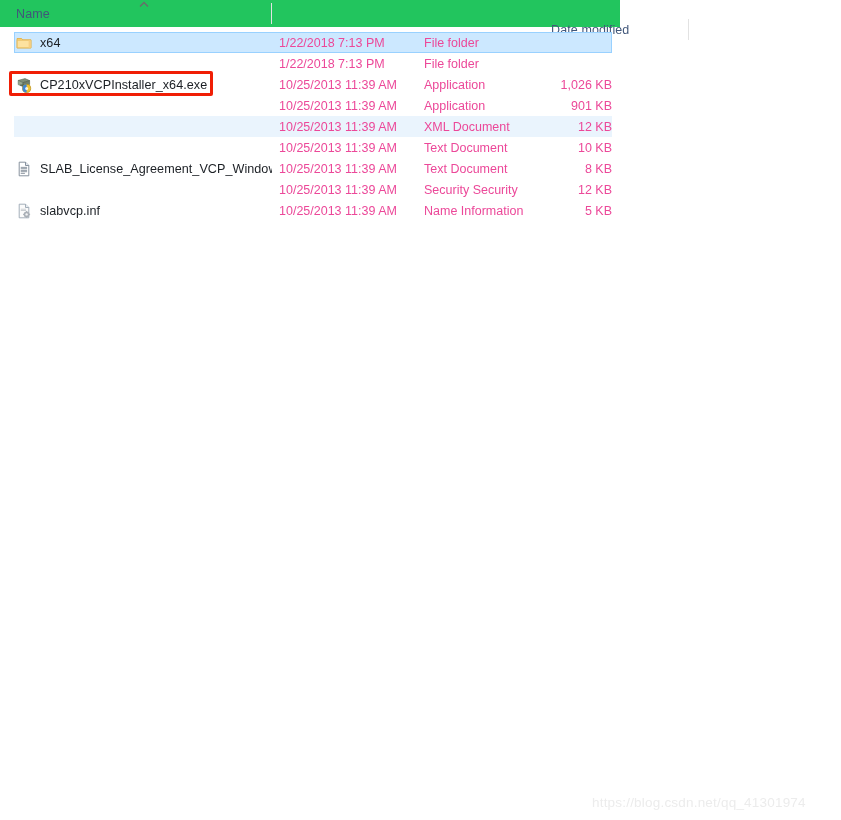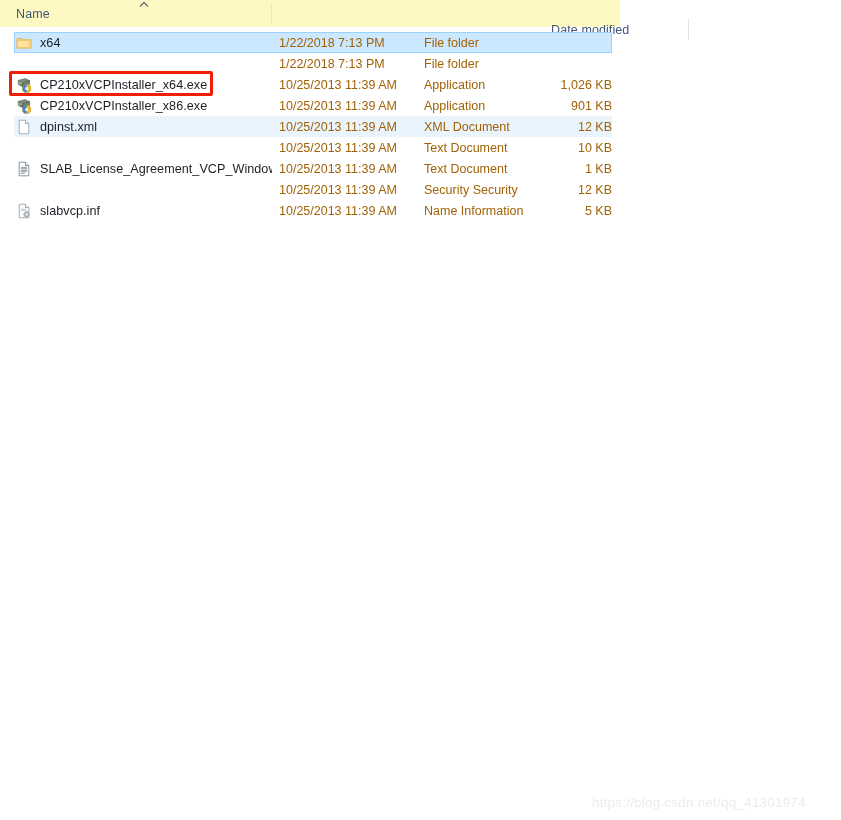--- a/index.html
+++ b/index.html
@@ -21,21 +21,21 @@
     position: absolute;
     left: 0;
     top: 0;
     width: 620px;
   }
 
   
   .col-header {
     position: relative;
     height: 27px;
-    background: #fef9c3;
+    background: #22c55e;
     display: flex;
     align-items: center;
   }
   .col {
     position: relative;
     height: 27px;
     display: flex;
     align-items: center;
     box-sizing: border-box;
     color: #3d5a80;
@@ -98,21 +98,21 @@
     background: #eaf4fd;
   }
 
   .cell {
     position: absolute;
     height: 21px;
     display: flex;
     align-items: center;
     box-sizing: border-box;
     font-size: 12.5px;
-    color: #a16207;
+    color: #ec4899;
     white-space: nowrap;
     overflow: hidden;
   }
   .cell-name { left: 0px;   width: 272px; padding-left: 16px; color: #20262e; }
   .cell-date { left: 272px; width: 145px; padding-left: 7px; }
   .cell-type { left: 417px; width: 117px; padding-left: 7px; }
   .cell-size { left: 534px; width: 78px;  justify-content: flex-end; }
 
   .name-text {
     margin-left: 8px;
@@ -220,49 +220,26 @@
               <circle cx="10.6" cy="11.4" r="1.5" fill="#ffffff" opacity="0.85"></circle>
             </svg>
           </span>
           <span class="name-text">CP210xVCPInstaller_x64.exe</span>
         </div>
         <div class="cell cell-date">10/25/2013 11:39 AM</div>
         <div class="cell cell-type">Application</div>
         <div class="cell cell-size">1,026 KB</div>
       </div>
       <div class="row">
-        <div class="cell cell-name">
-          <span class="icon">
-            <svg width="16" height="16" viewBox="0 0 16 16">
-              <path d="M2.2 3.4 L9 1.6 L13.6 3.6 L7 5.6 Z" fill="#7f8f7a" stroke="#5d6b59" stroke-width="0.6"></path>
-              <path d="M2.2 3.4 L7 5.6 L7 9.6 L2.2 7.6 Z" fill="#95a58d" stroke="#5d6b59" stroke-width="0.6"></path>
-              <path d="M7 5.6 L13.6 3.6 L13.6 7.4 L7 9.6 Z" fill="#6f7f6b" stroke="#4f5c4c" stroke-width="0.6"></path>
-              <path d="M4.2 7.6 h6.2 v1.1 h-6.2z" fill="#4d5a4a"></path>
-              <circle cx="10.6" cy="11.4" r="4.1" fill="#f2c230" stroke="#b78c12" stroke-width="0.7"></circle>
-              <path d="M6.5 11.4 a4.1 4.1 0 0 1 4.1-4.1 v8.2 a4.1 4.1 0 0 1 -4.1-4.1z" fill="#3f86d4"></path>
-              <circle cx="10.6" cy="11.4" r="1.5" fill="#ffffff" opacity="0.85"></circle>
-            </svg>
-          </span>
-          <span class="name-text">CP210xVCPInstaller_x86.exe</span>
-        </div>
         <div class="cell cell-date">10/25/2013 11:39 AM</div>
         <div class="cell cell-type">Application</div>
         <div class="cell cell-size">901 KB</div>
       </div>
       <div class="row shaded">
         <div class="row-bg"></div>
-        <div class="cell cell-name">
-          <span class="icon">
-            <svg width="16" height="16" viewBox="0 0 16 16">
-              <path d="M3.2 1.2 h6.3 l3.3 3.3 v10.3 h-9.6z" fill="#ffffff" stroke="#9aa6b2" stroke-width="0.9"></path>
-              <path d="M9.5 1.2 v3.3 h3.3" fill="#eef2f6" stroke="#9aa6b2" stroke-width="0.9"></path>
-            </svg>
-          </span>
-          <span class="name-text">dpinst.xml</span>
-        </div>
         <div class="cell cell-date">10/25/2013 11:39 AM</div>
         <div class="cell cell-type">XML Document</div>
         <div class="cell cell-size">12 KB</div>
       </div>
       <div class="row">
         <div class="cell cell-date">10/25/2013 11:39 AM</div>
         <div class="cell cell-type">Text Document</div>
         <div class="cell cell-size">10 KB</div>
       </div>
       <div class="row">
@@ -277,21 +254,21 @@
                 <rect x="4.7" y="8.9" width="6.4" height="0.75"></rect>
                 <rect x="4.7" y="10.4" width="6.4" height="0.75"></rect>
                 <rect x="4.7" y="11.9" width="4.2" height="0.75"></rect>
               </g>
             </svg>
           </span>
           <span class="name-text">SLAB_License_Agreement_VCP_Windows...</span>
         </div>
         <div class="cell cell-date">10/25/2013 11:39 AM</div>
         <div class="cell cell-type">Text Document</div>
-        <div class="cell cell-size">1 KB</div>
+        <div class="cell cell-size">8 KB</div>
       </div>
       <div class="row">
         <div class="cell cell-date">10/25/2013 11:39 AM</div>
         <div class="cell cell-type">Security Security</div>
         <div class="cell cell-size">12 KB</div>
       </div>
       <div class="row">
         <div class="cell cell-name">
           <span class="icon">
             <svg width="16" height="16" viewBox="0 0 16 16">

